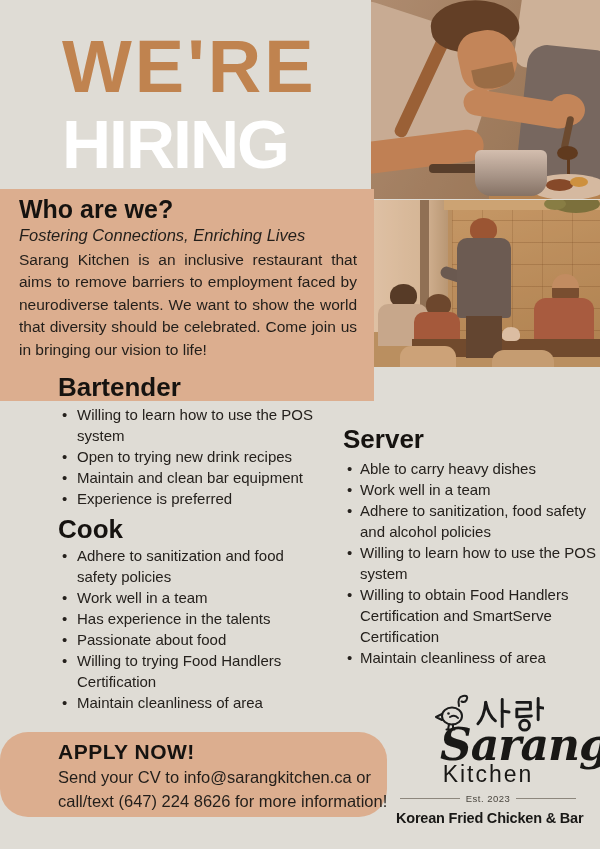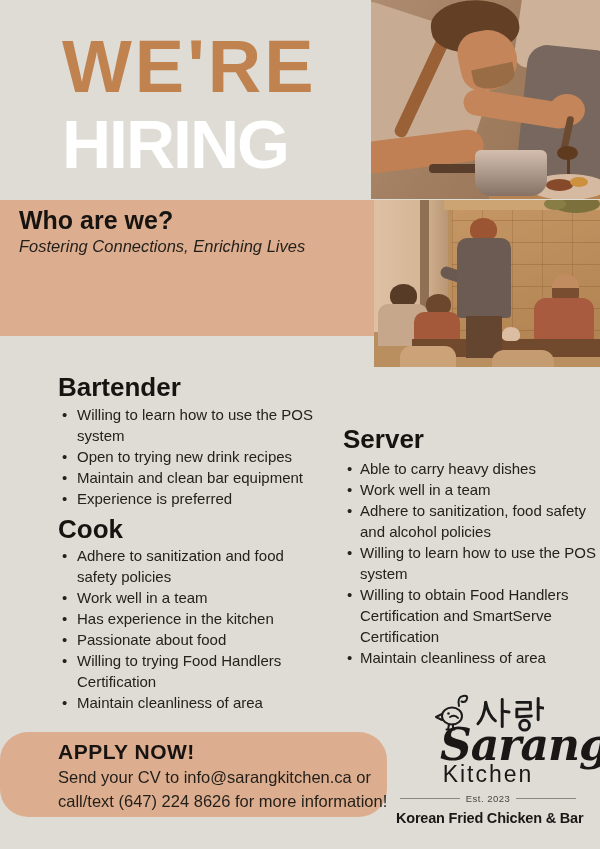--- a/index.html
+++ b/index.html
@@ -31,21 +31,21 @@
   .p1-drip{left:196px;top:157px;width:3px;height:28px;background:#3a2517;}
   .p1-armR{left:-22px;top:136px;width:135px;height:32px;background:#bd8660;border-radius:16px;transform:rotate(-7deg);}
   .p1-pothandle{left:58px;top:164px;width:52px;height:9px;background:#2f2b28;border-radius:4px;}
   .p1-pot{left:104px;top:150px;width:72px;height:46px;background:linear-gradient(180deg,#d8dadc 0%,#9ea3a8 55%,#6d7277 100%);border-radius:6px 6px 16px 16px;}
   .p1-board{left:118px;top:184px;width:111px;height:15px;background:#b08a5c;}
   .p1-plate{left:158px;top:174px;width:78px;height:26px;background:#dbd4c8;border-radius:50%;}
   .p1-food1{left:175px;top:179px;width:27px;height:12px;background:#6e3a26;border-radius:50%;}
   .p1-food2{left:199px;top:177px;width:18px;height:10px;background:#cf9c42;border-radius:50%;}
   .photo1::after{content:"";position:absolute;inset:0;background:rgba(198,116,52,0.27);}
   
-  .who-box{position:absolute;left:0;top:200px;width:374px;height:136px;background:#dcae8f;
+  .who-box{position:absolute;left:0;top:189px;width:374px;height:212px;background:#dcae8f;
     box-sizing:border-box;padding:7px 17px 0 19px;}
   .who-heading{font-size:25px;font-weight:bold;line-height:27px;margin:0;color:#161310;}
   .who-tagline{font-style:italic;font-size:16.5px;line-height:19px;margin:3px 0 4px;color:#221e1a;}
   .who-body{font-size:15.5px;line-height:22.4px;text-align:justify;margin:0;color:#221e1a;}
   
   .photo2{position:absolute;left:374px;top:200px;width:226px;height:167px;overflow:hidden;background:#b59a72;}
   .photo2 div{position:absolute;}
   .p2-window{left:0;top:0;width:74px;height:132px;background:linear-gradient(90deg,#e7dfd0 0%,#dacfbc 65%,#b3a58d 100%);}
   .p2-frame{left:46px;top:0;width:9px;height:132px;background:#7a7061;}
   .p2-wall{left:78px;top:8px;width:148px;height:145px;
@@ -129,20 +129,21 @@
   </div>
 
   <div class="title-block">
     <div class="title-were">WE'RE</div>
     <div class="title-hiring">HIRING</div>
   </div>
 
   <div class="who-box">
     <h2 class="who-heading">Who are we?</h2>
     <p class="who-tagline">Fostering Connections, Enriching Lives</p>
+    <p class="who-body">Sarang Kitchen is an inclusive restaurant that aims to remove barriers to employment faced by neurodiverse talents. We want to show the world that diversity should be celebrated. Come join us in bringing our vision to life!</p>
   </div>
 
   <div class="photo2">
     <div class="p2-window"></div>
     <div class="p2-frame"></div>
     <div class="p2-wall"></div>
     <div class="p2-ledge"></div>
     <div class="p2-plant"></div>
     <div class="p2-plant2"></div>
     <div class="p2-g1-hair"></div>
@@ -168,21 +169,21 @@
     <ul class="req">
       <li>Willing to learn how to use the POS system</li>
       <li>Open to trying new drink recipes</li>
       <li>Maintain and clean bar equipment</li>
       <li>Experience is preferred</li>
     </ul>
     <h3 class="job-title cook">Cook</h3>
     <ul class="req">
       <li>Adhere to sanitization and food safety policies</li>
       <li>Work well in a team</li>
-      <li>Has experience in the kitchen</li>
+      <li>Has experience in the talents</li>
       <li>Passionate about food</li>
       <li>Willing to trying Food Handlers Certification</li>
       <li>Maintain cleanliness of area</li>
     </ul>
   </div>
 
   <div class="jobs-right">
     <h3 class="job-title">Server</h3>
     <ul class="req">
       <li>Able to carry heavy dishes</li>

